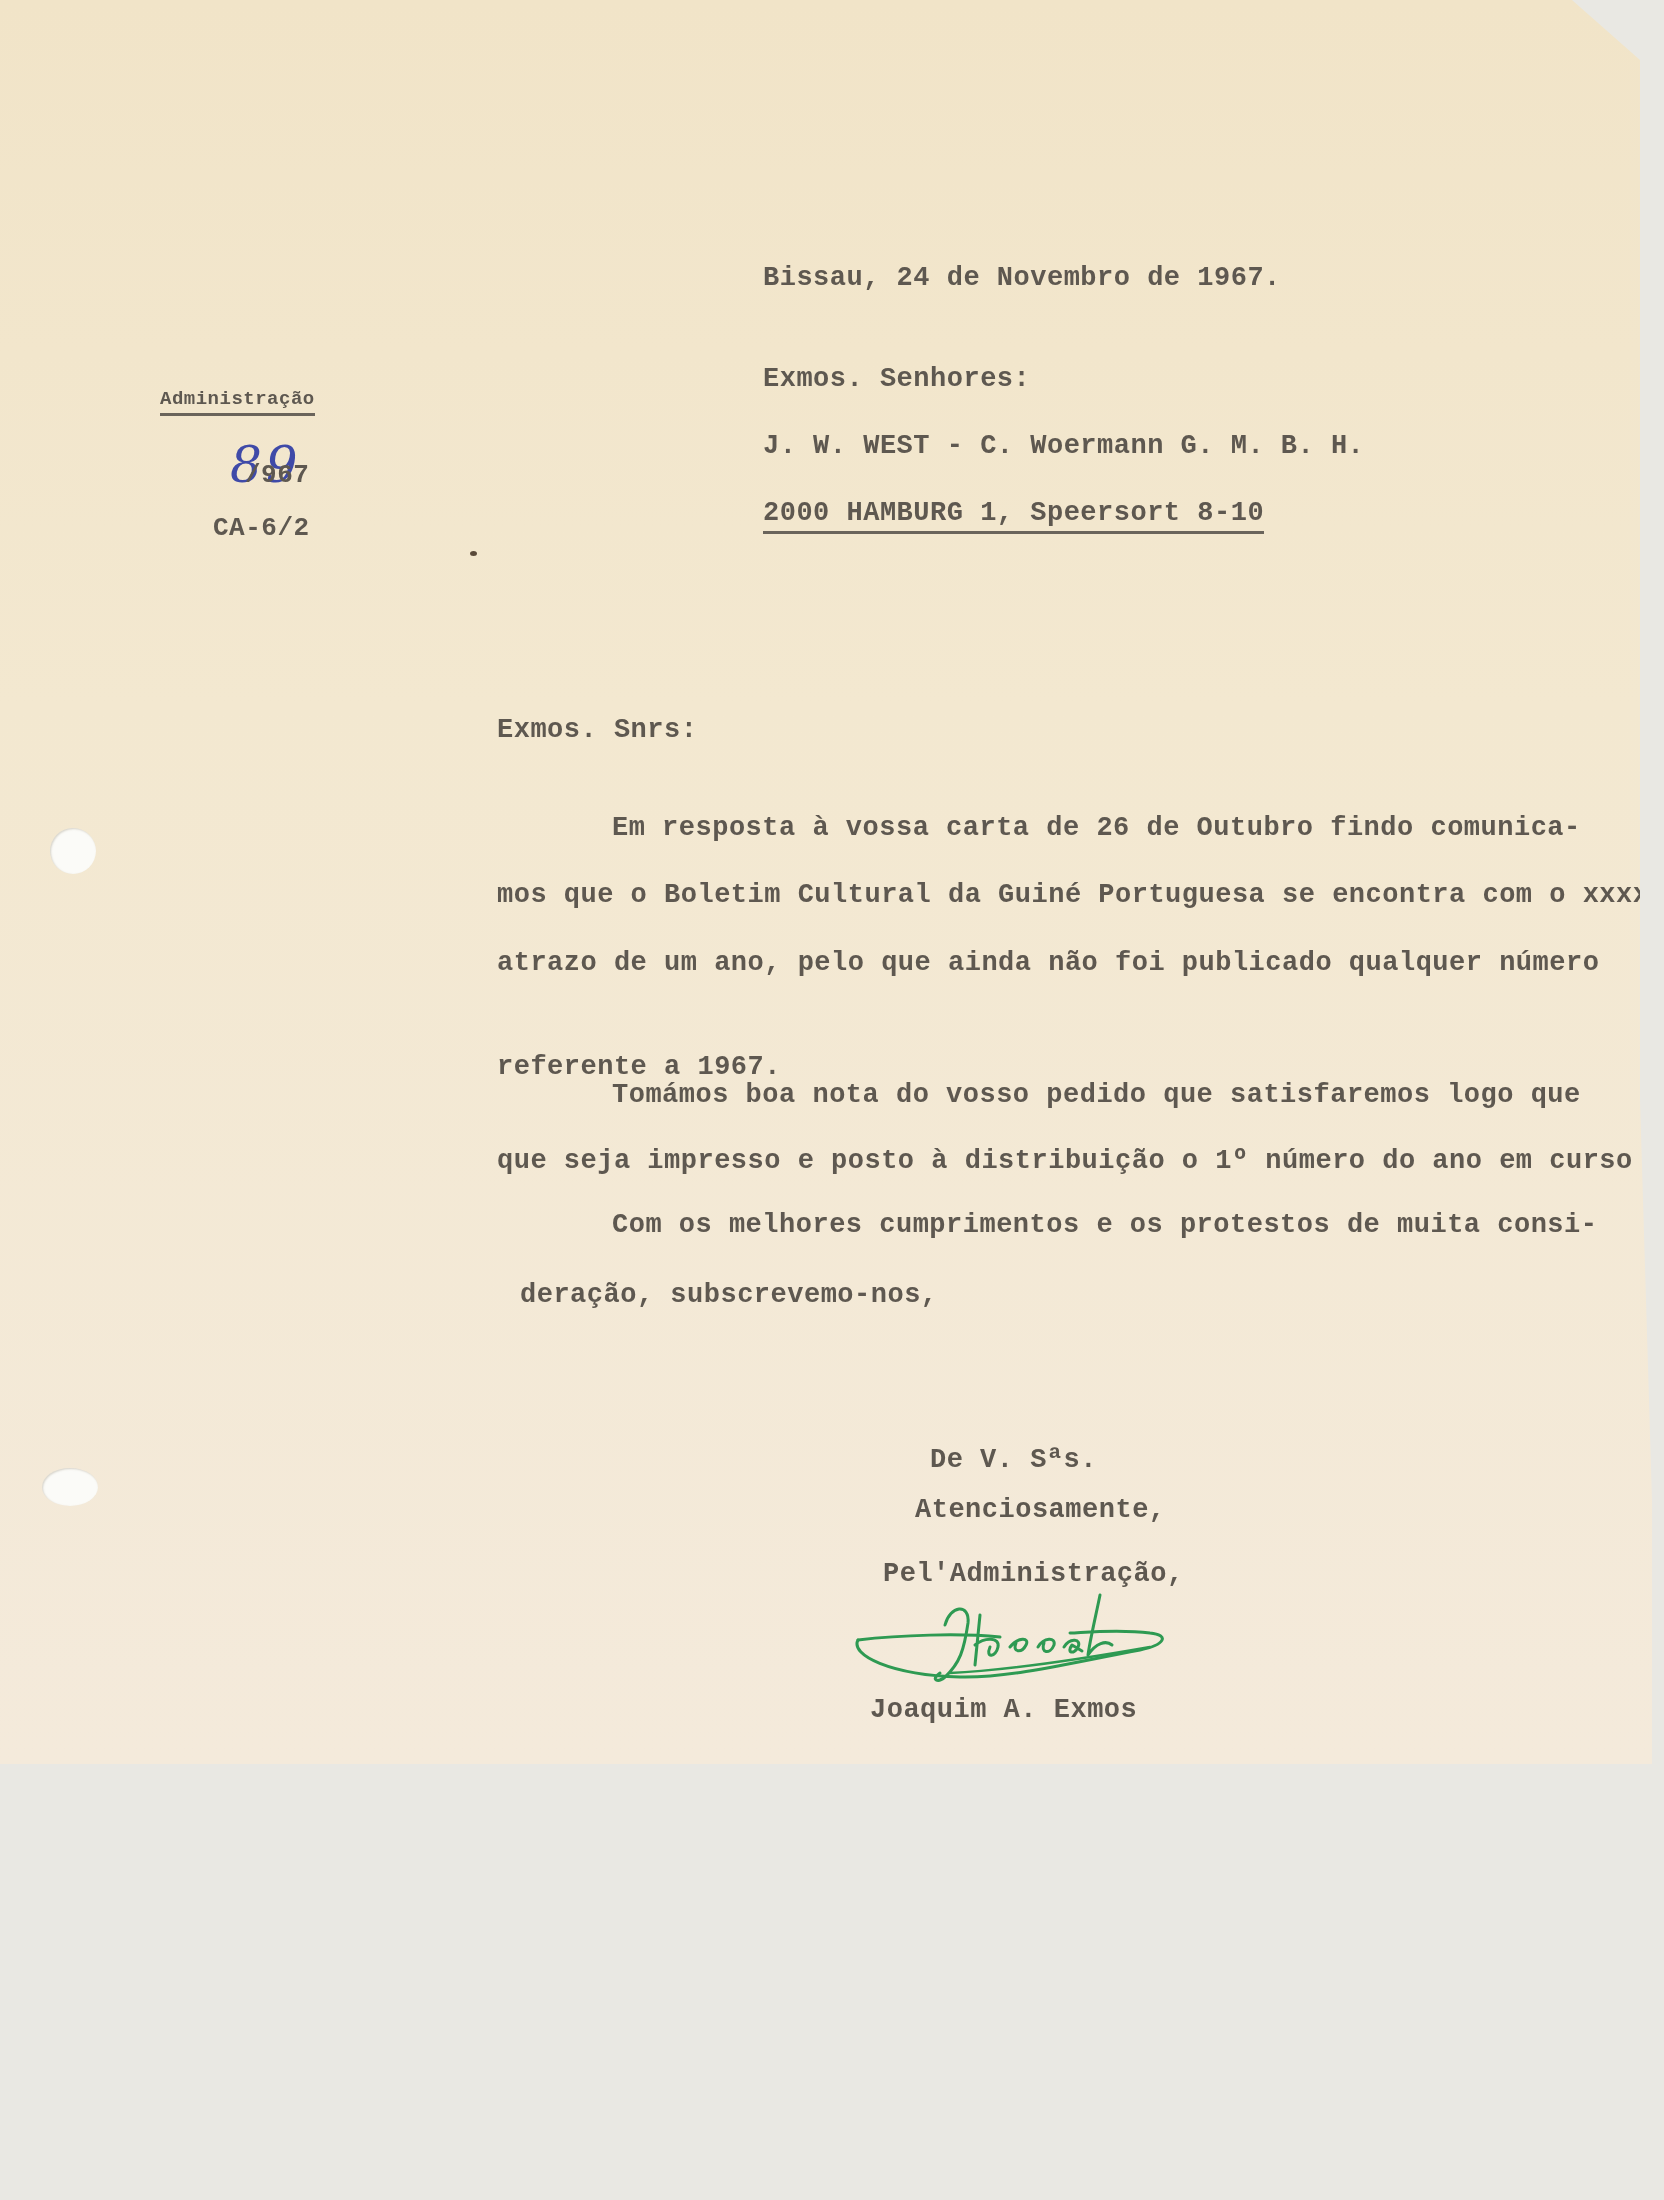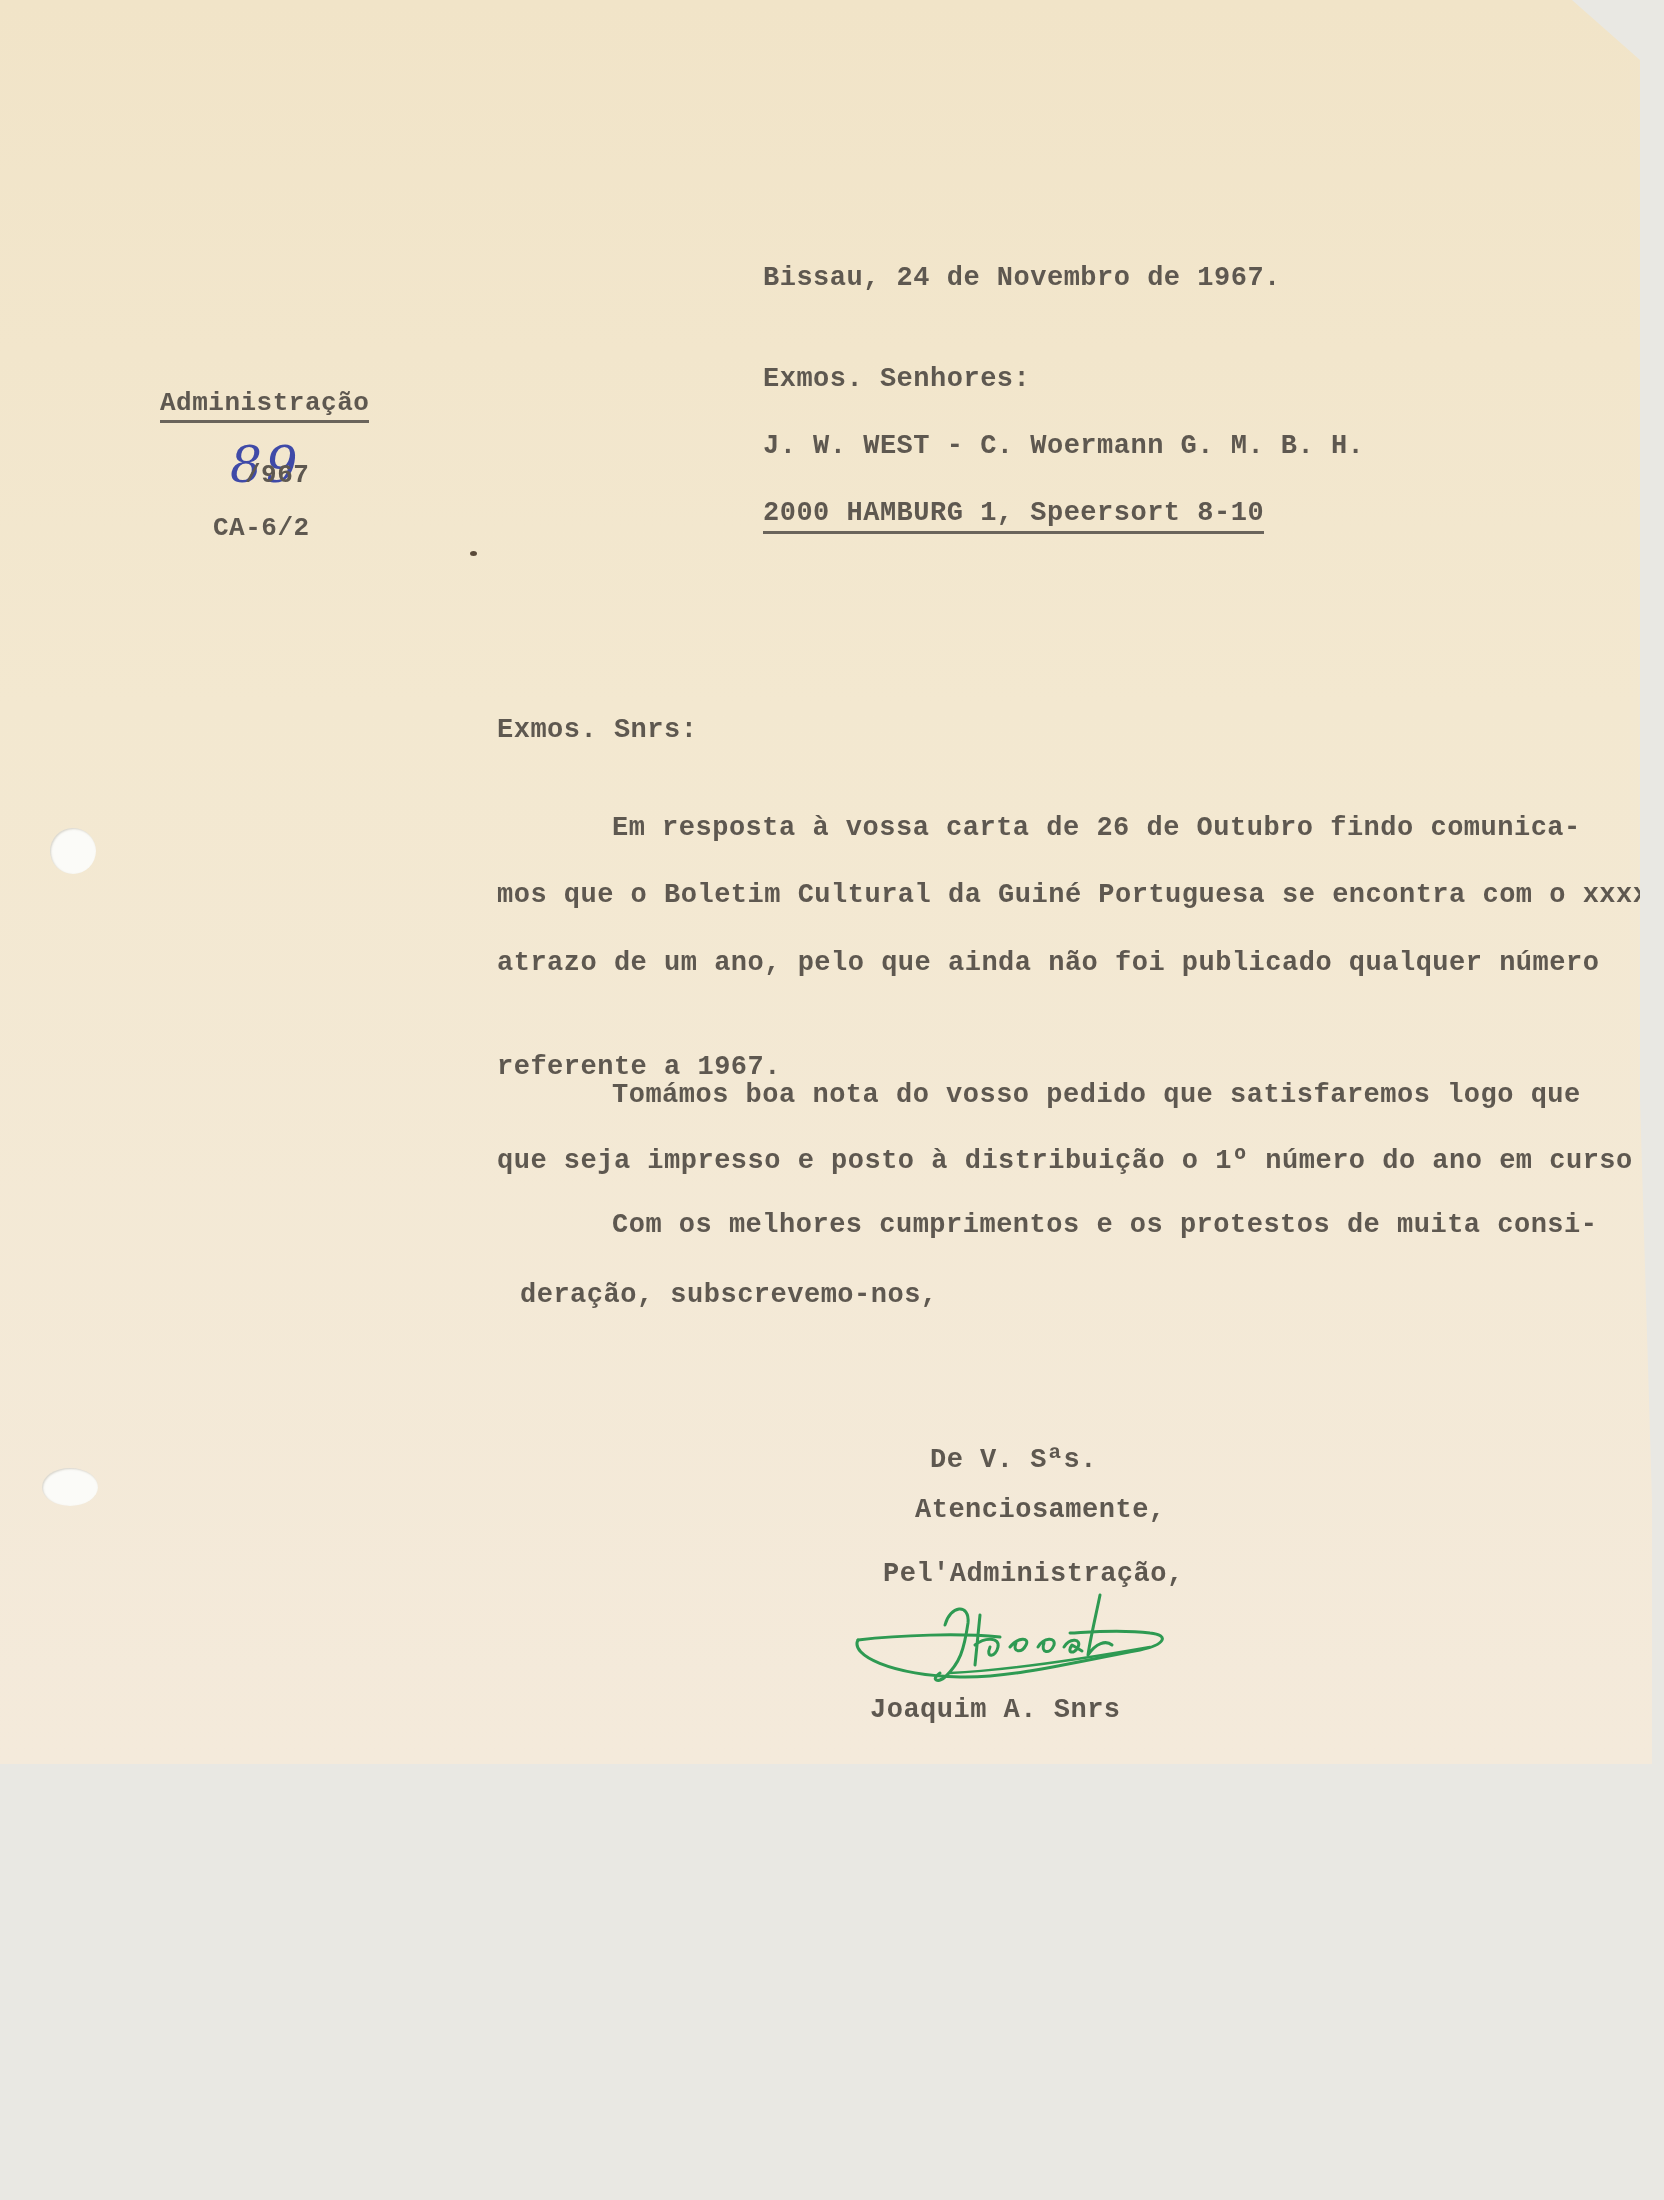--- a/index.html
+++ b/index.html
@@ -71,21 +71,21 @@
 <div class="paper">
 
   <div class="hole" style="left:50px; top:828px; width:46px; height:46px;"></div>
   <div class="hole" style="left:42px; top:1468px; width:56px; height:38px;"></div>
 
   <div class="typed" style="left:763px; top:265px;">Bissau, 24 de Novembro de 1967.</div>
   <div class="typed" style="left:763px; top:366px;">Exmos. Senhores:</div>
   <div class="typed" style="left:763px; top:433px;">J. W. WEST - C. Woermann G. M. B. H.</div>
   <div class="typed underlined" style="left:763px; top:500px;">2000 HAMBURG  1, Speersort 8-10</div>
 
-  <div class="typed underlined" style="left:160px; top:390px; font-size:26px; border-bottom-width:3px;">Administração</div>
+  <div class="typed underlined" style="left:160px; top:390px; font-size:19px; border-bottom-width:3px;">Administração</div>
   <div class="hand-blue" style="left:192px; top:440px; letter-spacing:4px;margin-left:38px;">89</div>
   <div class="typed" style="left:245px; top:462px; font-size:26px;">/967</div>
   <div class="typed" style="left:213px; top:515px; font-size:26px;">CA-6/2</div>
 
   <div class="speck" style="left:470px; top:551px;"></div>
 
   <div class="typed" style="left:497px; top:717px;">Exmos. Snrs:</div>
 
   <div class="typed" style="left:612px; top:815px;">Em resposta à vossa carta de 26 de Outubro findo comunica-</div>
   <div class="typed" style="left:497px; top:882px;">mos que o Boletim Cultural da Guiné Portuguesa se encontra com o xxxx</div>
@@ -107,14 +107,14 @@
       <path d="M95 40 C 100 20, 120 18, 118 38 C 114 65, 110 78, 95 92 C 88 98, 80 95, 90 88"></path>
       <path d="M130 30 L 125 80 M 125 60 C 135 52, 150 52, 148 62 C 146 72, 135 74, 140 62"></path>
       <path d="M160 62 C 168 52, 180 52, 176 60 C 172 68, 162 68, 166 58"></path>
       <path d="M188 62 C 194 52, 206 52, 204 60 C 200 70, 190 68, 194 58"></path>
       <path d="M214 62 C 220 52, 232 54, 228 62 C 224 70, 216 68, 222 60 L 232 66"></path>
       <path d="M250 10 C 246 30, 240 55, 238 70 M 238 70 C 246 58, 256 55, 262 60"></path>
       <path d="M100 88 C 150 86, 220 76, 300 62" stroke-width="2.5"></path>
     </g>
   </svg>
 
-  <div class="typed" style="left:870px; top:1697px;">Joaquim A. Snrs</div>
+  <div class="typed" style="left:870px; top:1697px;">Joaquim A. Exmos</div>
 </div>
 
 </body></html>

